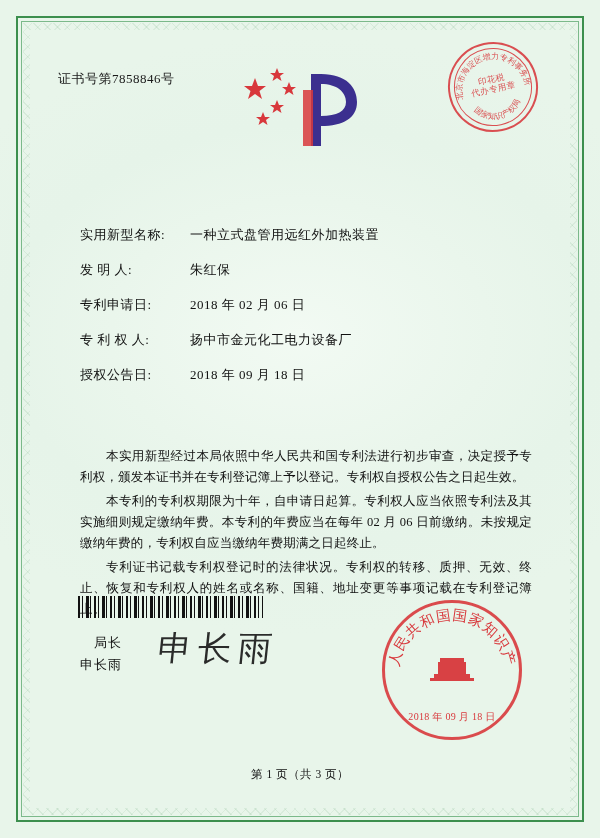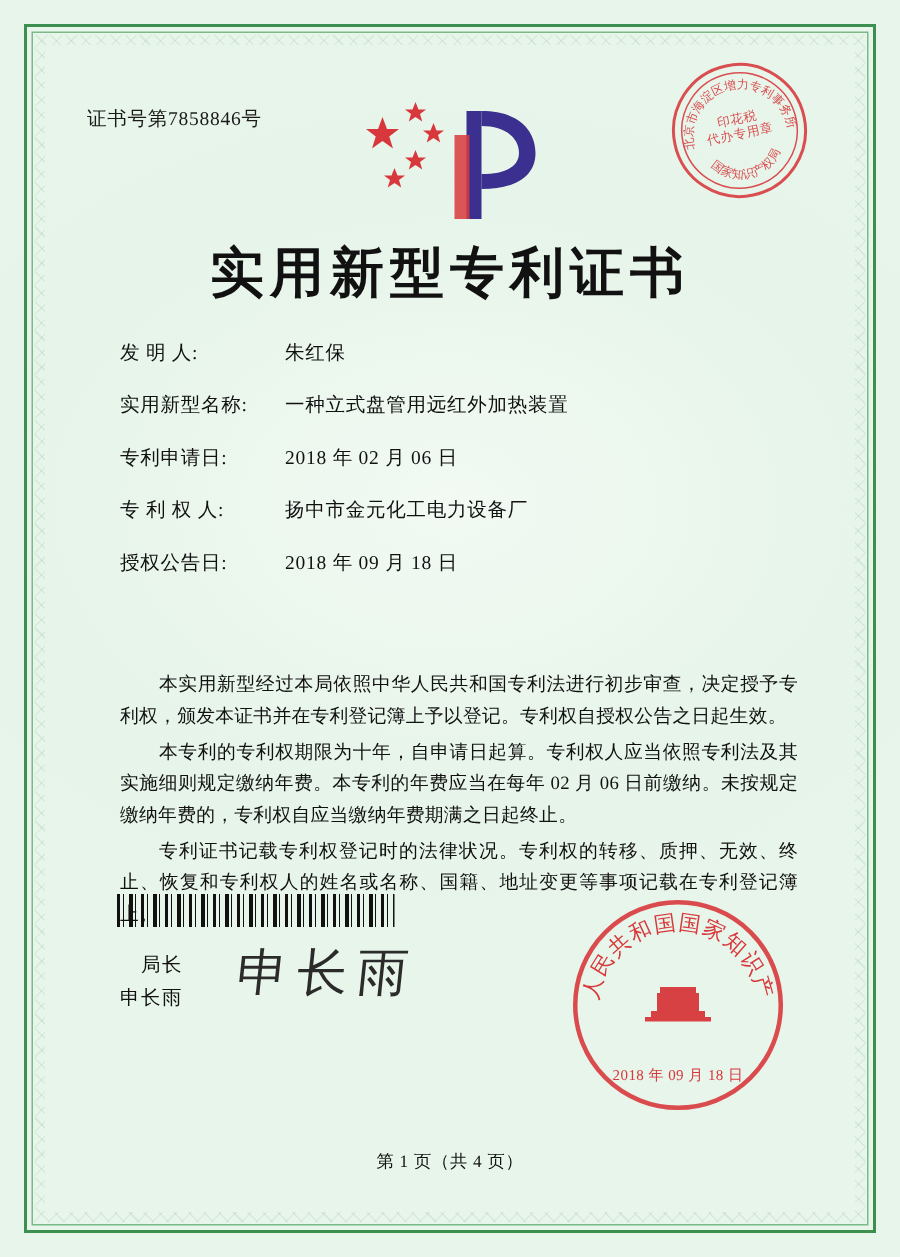--- a/index.html
+++ b/index.html
@@ -298,30 +298,29 @@
           <polygon points="64,22 66,27 71,27 67,30 68.5,35 64,32 59.5,35 61,30 57,27 62,27"></polygon>
           <polygon points="52,40 54,45 59,45 55,48 56.5,53 52,50 47.5,53 49,48 45,45 50,45"></polygon>
           <polygon points="38,52 40,57 45,57 41,60 42.5,65 38,62 33.5,65 35,60 31,57 36,57"></polygon>
         </g>
         <path d="M 86 14 L 86 86 L 96 86 L 96 14 Z" fill="#3b2f8f"></path>
         <path d="M 96 14 C 122 14 132 28 132 42 C 132 58 118 66 96 66 L 96 56 C 112 56 121 51 121 42 C 121 32 112 24 96 24 Z" fill="#3b2f8f"></path>
         <path d="M 78 30 L 88 30 L 88 86 L 78 86 Z" fill="#d8383c" opacity="0.85"></path>
       </svg>
     </div>
 
-    <div class="title">实用新型专利证书</div>
 
     <div class="fields">
+      <div class="field-row">
+        <div class="field-label wide">实用新型名称:</div>
+        <div class="field-value">一种立式盘管用远红外加热装置</div>
+      </div>
       <div class="field-row">
         <div class="field-label wide">发 明 人:</div>
         <div class="field-value">朱红保</div>
-      </div>
-      <div class="field-row">
-        <div class="field-label wide">实用新型名称:</div>
-        <div class="field-value">一种立式盘管用远红外加热装置</div>
       </div>
       <div class="field-row">
         <div class="field-label wide">专利申请日:</div>
         <div class="field-value">2018 年 02 月 06 日</div>
       </div>
       <div class="field-row">
         <div class="field-label wide">专 利 权 人:</div>
         <div class="field-value">扬中市金元化工电力设备厂</div>
       </div>
       <div class="row-split">
@@ -363,16 +362,16 @@
           <rect x="59" y="64" width="3" height="10"></rect>
           <rect x="65" y="64" width="3" height="10"></rect>
           <rect x="72" y="64" width="3" height="10"></rect>
           <rect x="78" y="64" width="3" height="10"></rect>
           <rect x="48" y="78" width="44" height="3"></rect>
         </g>
       </svg>
       <div class="seal-date">2018 年 09 月 18 日</div>
     </div>
 
-    <div class="footer">第 1 页（共 4 页）</div>
+    <div class="footer">第 1 页（共 3 页）</div>
 
   </div>
 </div>
 
 </body></html>

